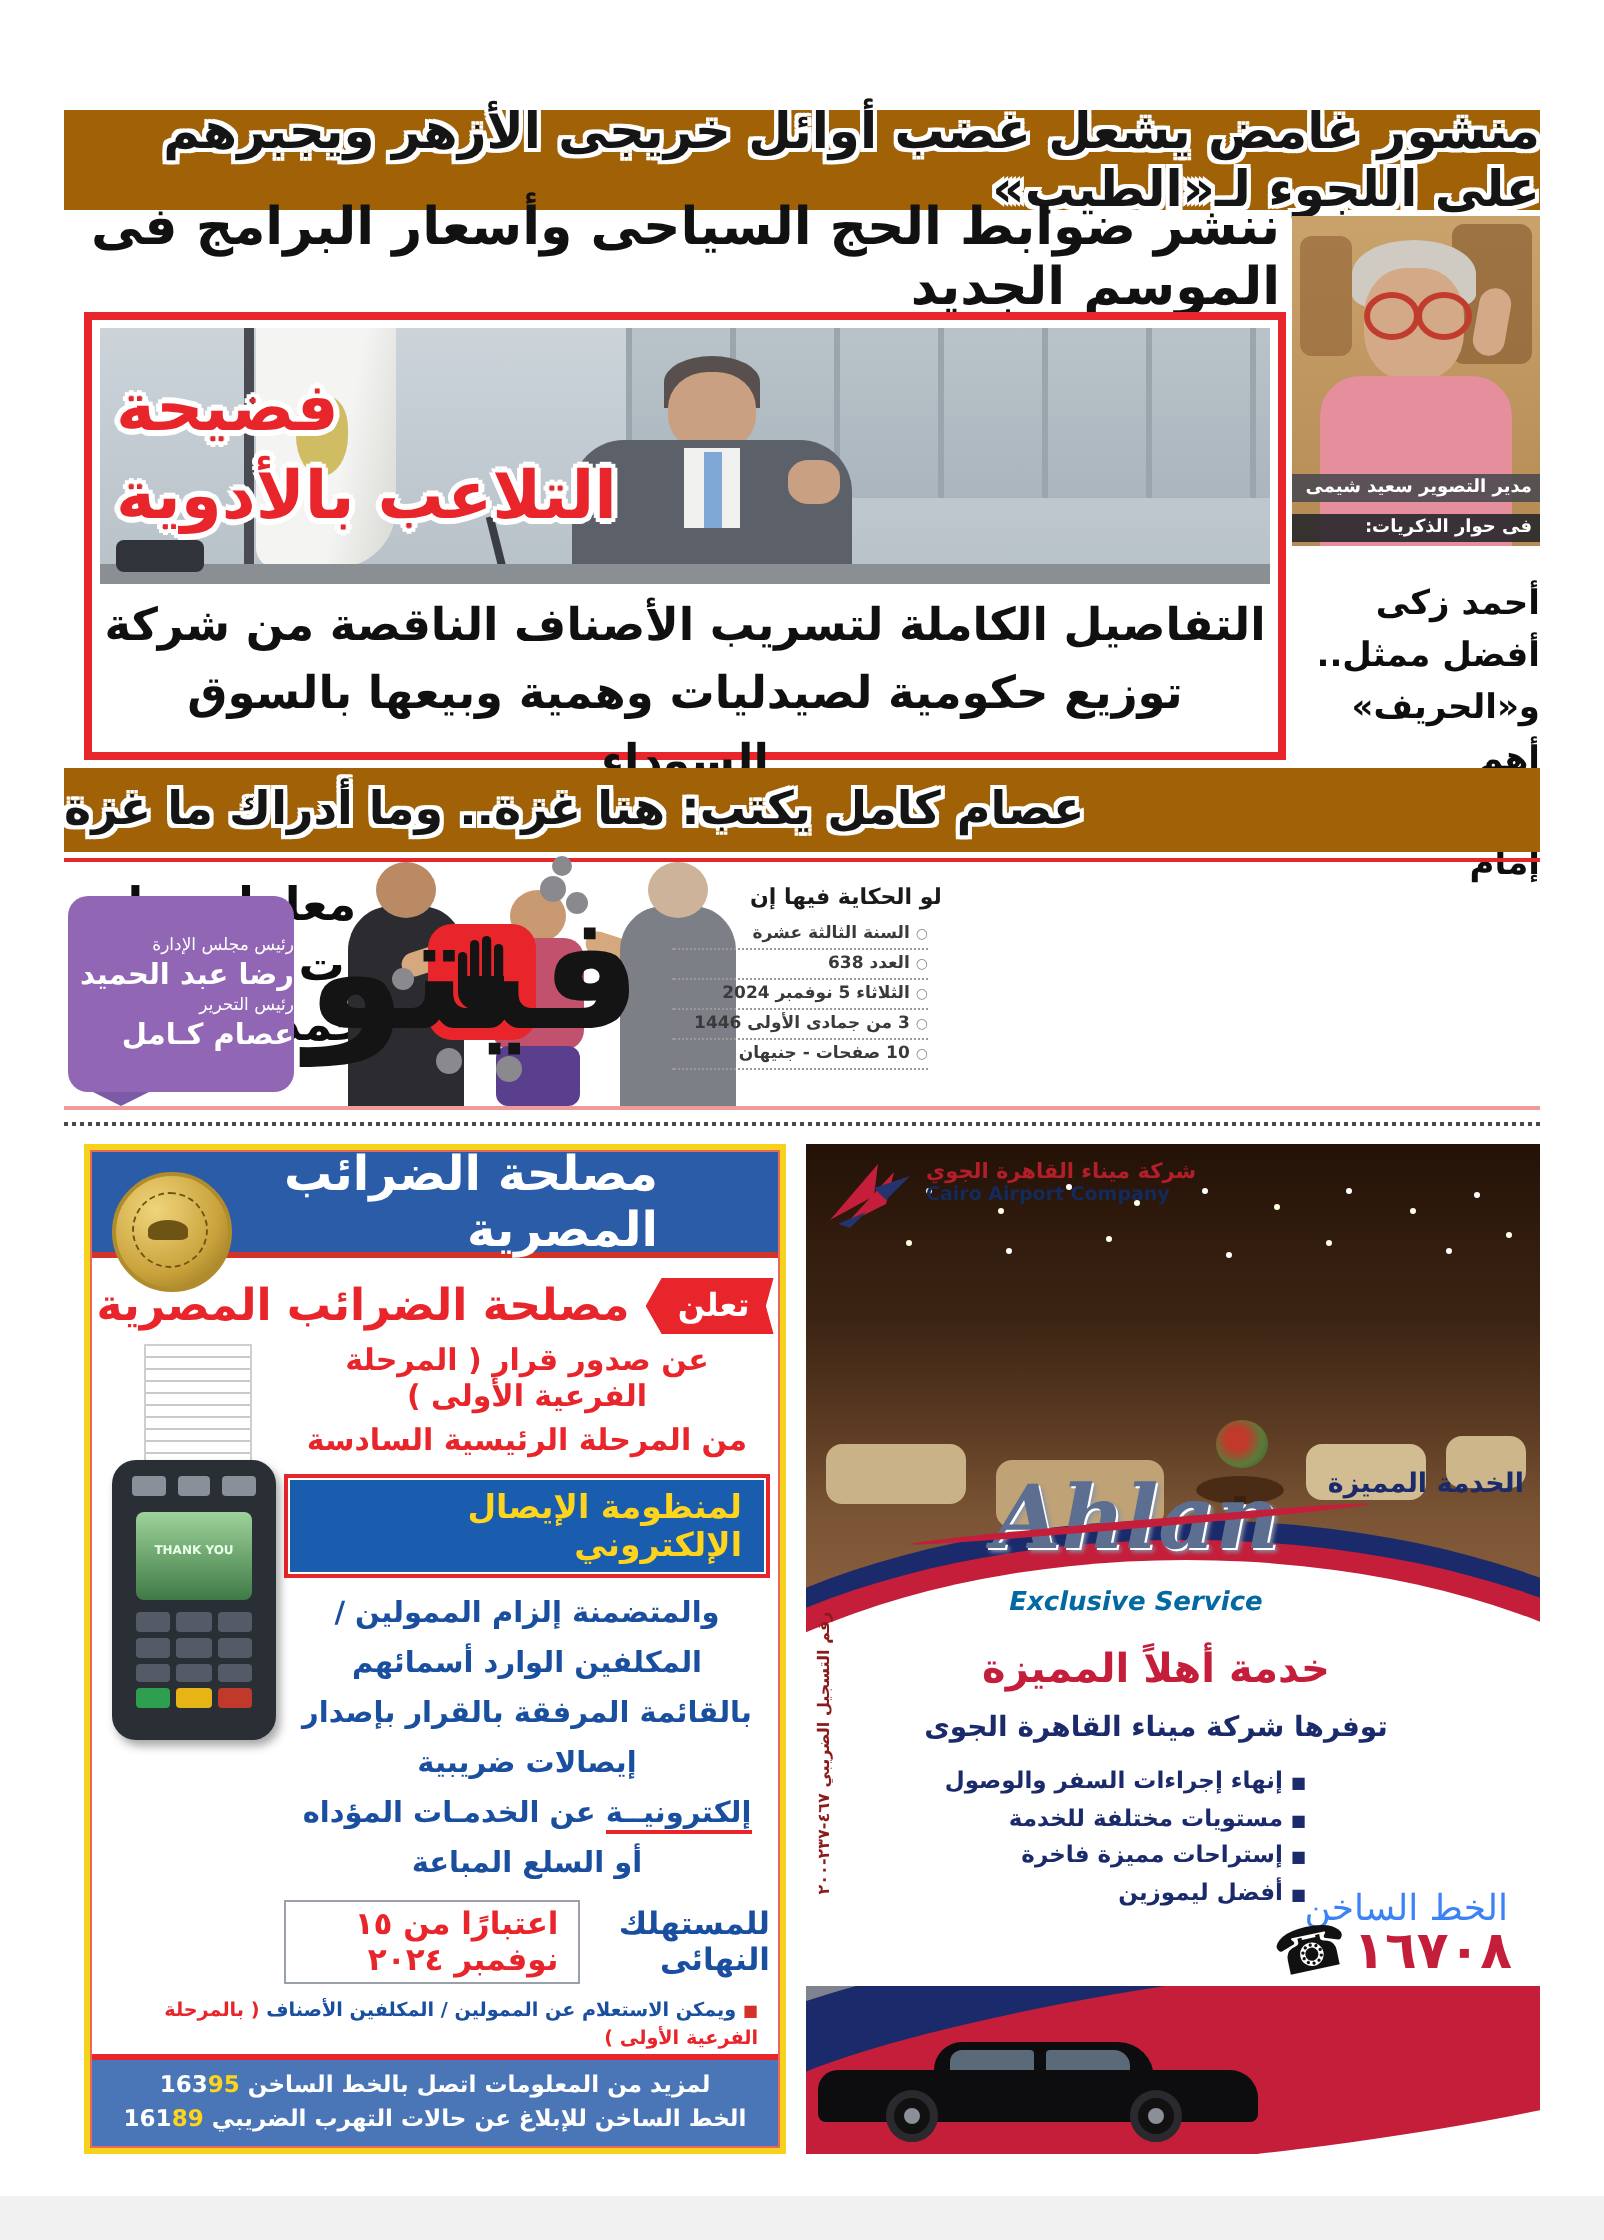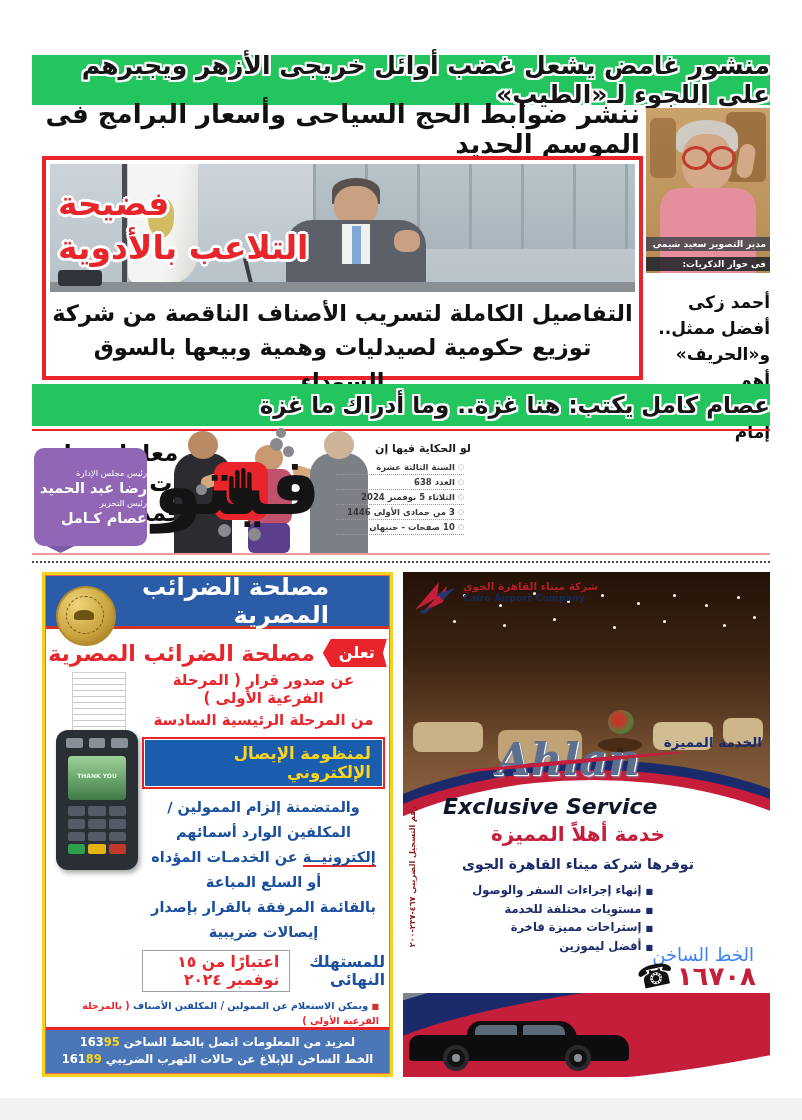--- a/index.html
+++ b/index.html
@@ -1,21 +1,21 @@
 <!DOCTYPE html>
 <html lang="ar" dir="rtl"><head>
 <meta charset="utf-8">
 <style>
   html,body{margin:0;padding:0;background:#fff;}
   .page{position:relative;width:802px;height:1120px;background:#fff;overflow:hidden;
         font-family:"DejaVu Sans",sans-serif;direction:rtl;}
   .abs{position:absolute;}
 
   
-  .banner{left:32px;width:738px;background:#22c55e;display:flex;align-items:center;justify-content:flex-start;}
+  .banner{left:32px;width:738px;background:#a16207;display:flex;align-items:center;justify-content:flex-end;}
   .banner-txt{font-weight:bold;color:#151515;
     text-shadow:-2px -2px 0 #fff,2px -2px 0 #fff,-2px 2px 0 #fff,2px 2px 0 #fff,0 -2px 0 #fff,0 2px 0 #fff,-2px 0 0 #fff,2px 0 0 #fff;}
   .banner1{top:55px;height:50px;}
   .banner1 .banner-txt{font-size:25px;}
   .banner2{top:384px;height:42px;}
   .banner2 .banner-txt{font-size:23px;}
 
   .hajj{left:40px;top:106px;width:600px;height:46px;display:flex;align-items:center;justify-content:center;
         font-size:26px;font-weight:bold;color:#111;}
 
@@ -162,22 +162,22 @@
   .band{position:absolute;border-radius:100% 100% 0 0 / 100% 100% 0 0;}
   .band-n{left:-110px;top:188px;width:600px;height:300px;background:#1B2A6B;}
   .band-r{left:-110px;top:198px;width:600px;height:300px;background:#C41E3A;}
   .band-w{left:-110px;top:208px;width:600px;height:320px;background:#fff;}
   .whitefill{position:absolute;left:0;top:330px;width:367px;height:95px;background:#fff;}
   .premium{position:absolute;right:8px;top:162px;font-size:13.5px;font-weight:bold;color:#1B2A6B;}
   .ahlan{position:absolute;left:40px;top:162px;width:250px;text-align:center;direction:ltr;
       font-family:"DejaVu Serif",serif;font-style:italic;font-weight:bold;font-size:44px;color:#5c6f91;
       text-shadow:1px 1px 0 #fff,2px 2px 2px #8893a8;}
   .ahlan-swoosh{position:absolute;left:52px;top:188px;width:230px;height:4px;background:#C41E3A;border-radius:50%;transform:rotate(-5deg);}
-  .excl{position:absolute;left:40px;top:222px;width:250px;direction:ltr;
-      font-size:22px;font-weight:bold;font-style:italic;color:#0f172a;}
+  .excl{position:absolute;left:40px;top:222px;width:250px;text-align:center;direction:ltr;
+      font-size:13px;font-weight:bold;font-style:italic;color:#0369a1;}
   .svc-title{position:absolute;left:30px;top:250px;width:290px;text-align:center;color:#C41E3A;font-size:20px;font-weight:bold;}
   .provided{position:absolute;left:30px;top:284px;width:290px;text-align:center;color:#1B2A6B;font-size:14px;font-weight:bold;}
   .blist{position:absolute;right:117px;top:310px;width:200px;text-align:right;}
   .blist div{font-size:11.5px;font-weight:bold;color:#1B2A6B;line-height:17.5px;}
   .blist .sq{color:#1B2A6B;font-size:8px;margin-left:4px;}
   .hl-lbl{position:absolute;right:16px;top:372px;font-size:18px;font-weight:normal;color:#3b82f6;}
   .hl-num{position:absolute;right:14px;top:386px;display:flex;align-items:center;gap:2px;justify-content:center;}
   .hl-num .num{color:#C41E3A;font-size:26px;font-weight:bold;}
   .hl-num .ph{font-size:30px;color:#111;transform:rotate(-12deg);}
   .email{position:absolute;right:38px;top:432px;display:flex;align-items:center;gap:5px;}
@@ -353,25 +353,25 @@
       <div class="tax-row">
         <span class="ann-badge">تعلن</span>
         <span class="ann-title">مصلحة الضرائب المصرية</span>
       </div>
 
       <div class="tax-cols">
         <div class="tax-redln">عن صدور قرار ( المرحلة الفرعية الأولى )</div>
         <div class="tax-redln">من المرحلة الرئيسية السادسة</div>
         <div class="sysbox">لمنظومة الإيصال الإلكتروني</div>
         <div class="blueln">والمتضمنة إلزام الممولين / المكلفين الوارد أسمائهم</div>
+        <div class="blueln">بالقائمة المرفقة بالقرار بإصدار إيصالات ضريبية</div>
         <div class="blueln">
           <span class="redunder">إلكترونيــة</span>
           <span>عن الخدمـات المؤداه أو السلع المباعة</span>
         </div>
-        <div class="blueln">بالقائمة المرفقة بالقرار بإصدار إيصالات ضريبية</div>
         <div class="consumer">
           <span class="cons-lbl">للمستهلك النهائى</span>
           <span class="datebox">اعتبارًا من ١٥ نوفمبر ٢٠٢٤</span>
         </div>
       </div>
 
       <div class="pos">
         <div class="pos-rcpt"></div>
         <div class="pos-body">
           <div class="pos-top">

